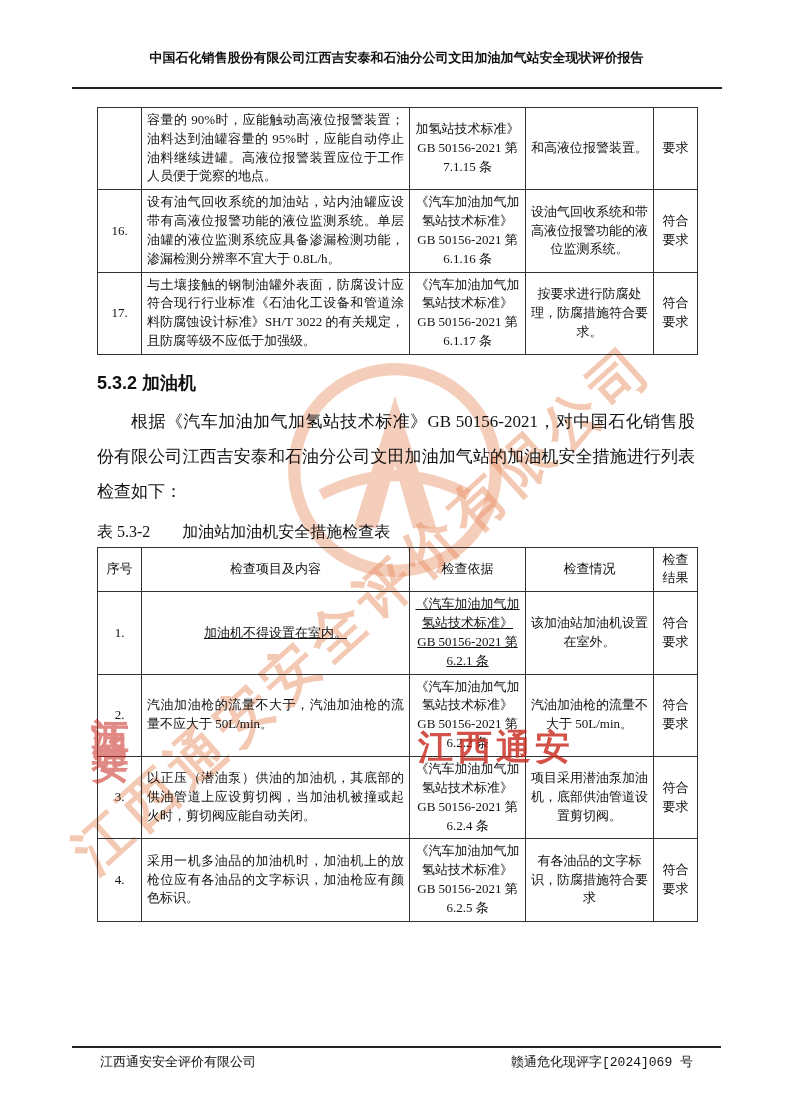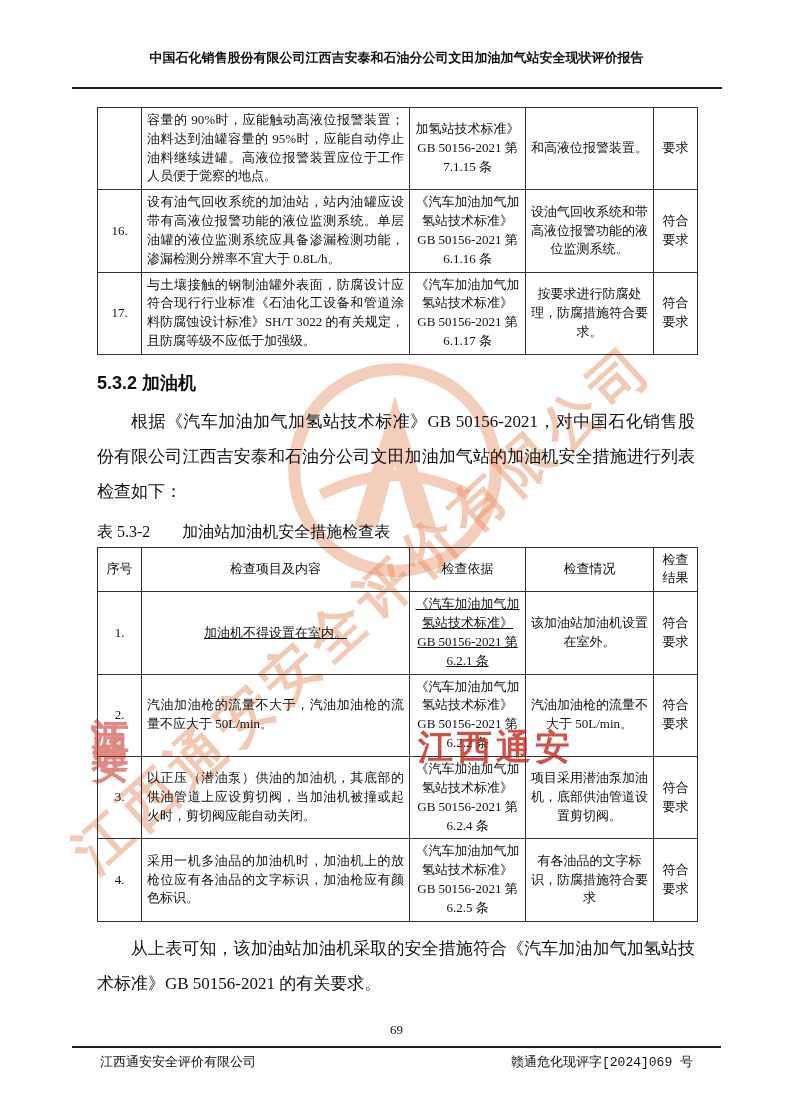--- a/index.html
+++ b/index.html
@@ -185,28 +185,26 @@
           <tr>
             <td class="cell-center">4.</td>
             <td class="cell-item">采用一机多油品的加油机时，加油机上的放枪位应有各油品的文字标识，加油枪应有颜色标识。</td>
             <td class="cell-center">《汽车加油加气加氢站技术标准》GB 50156-2021 第 6.2.5 条</td>
             <td class="cell-center">有各油品的文字标识，防腐措施符合要求</td>
             <td class="cell-center">符合要求</td>
           </tr>
         </tbody>
       </table>
 
-      <p class="para">从上表可知，该加油站加油机采取的安全措施符合《汽车加油加气加氢站技术标准》GB 50156-2021 的有关要求。</p>
 
     </div>
   </div>
 
   <div class="stamp-layer">
     <div class="stamp-h">江西通安</div>
     <div class="stamp-v">江西通安</div>
   </div>
 
-  <div class="page-num">69</div>
   <div class="footer-line"></div>
   <div class="footer-left">江西通安安全评价有限公司</div>
   <div class="footer-right">赣通危化现评字[2024]069 号</div>
 
 </div>
 
 </body></html>

